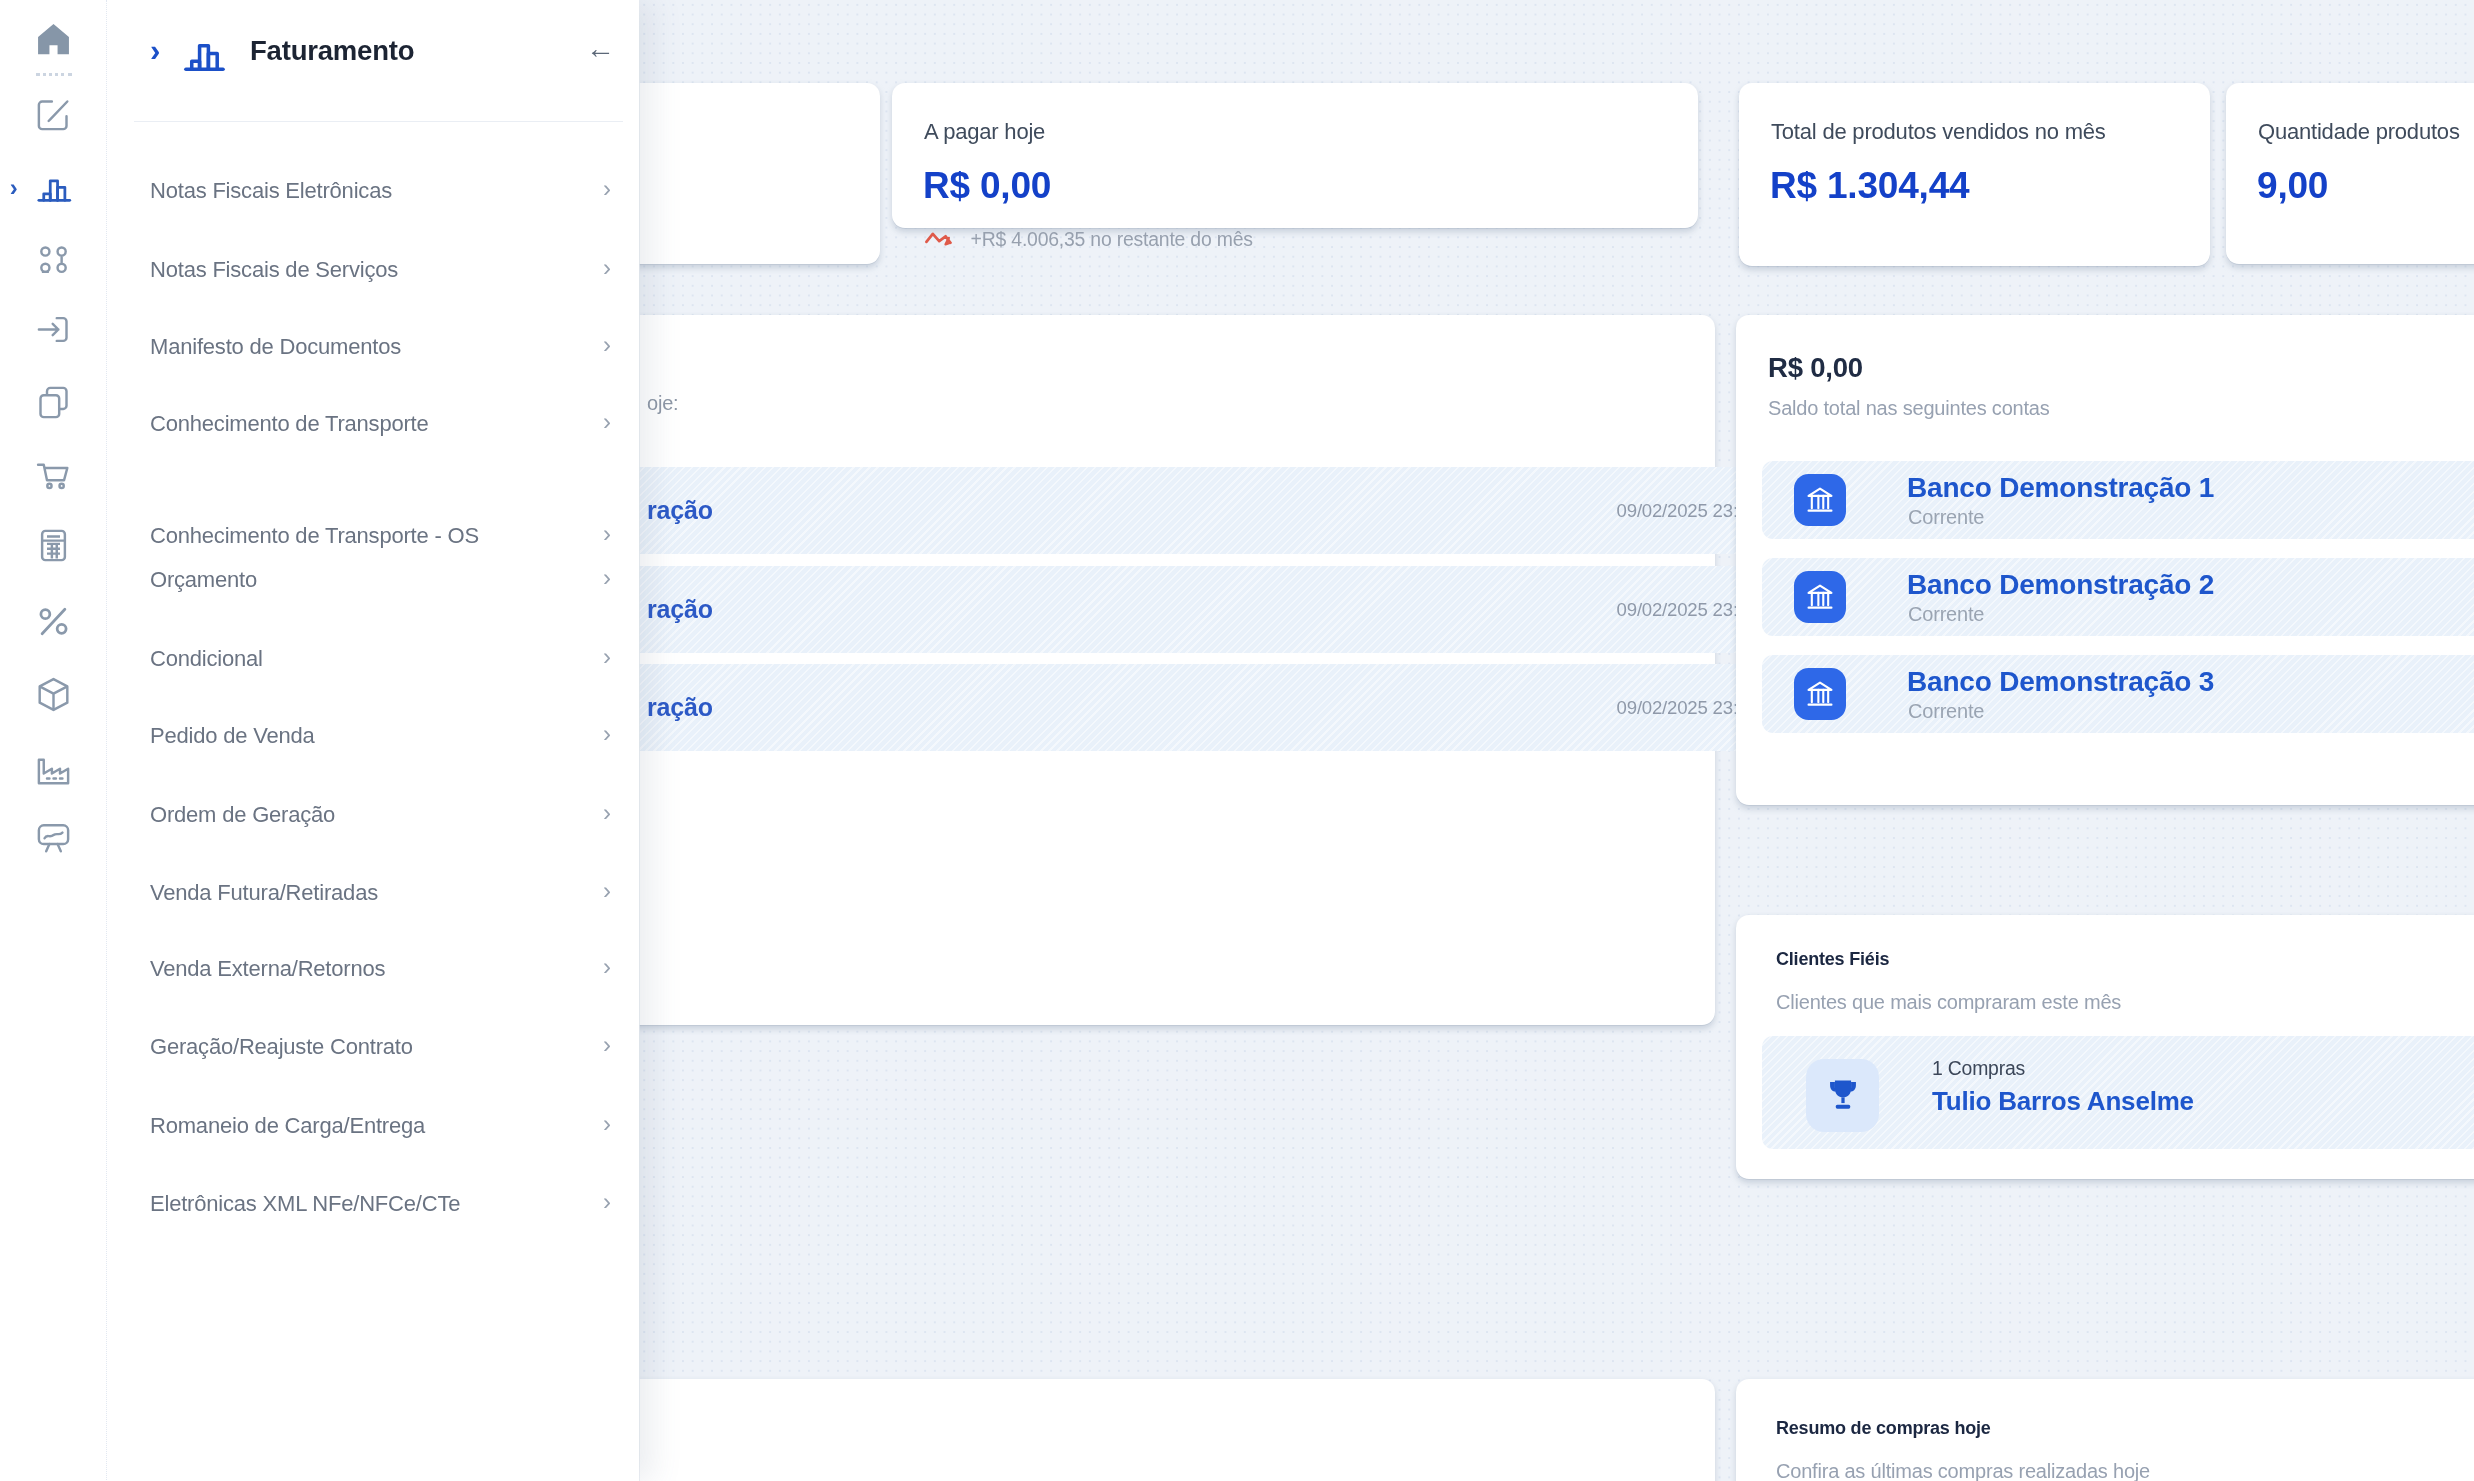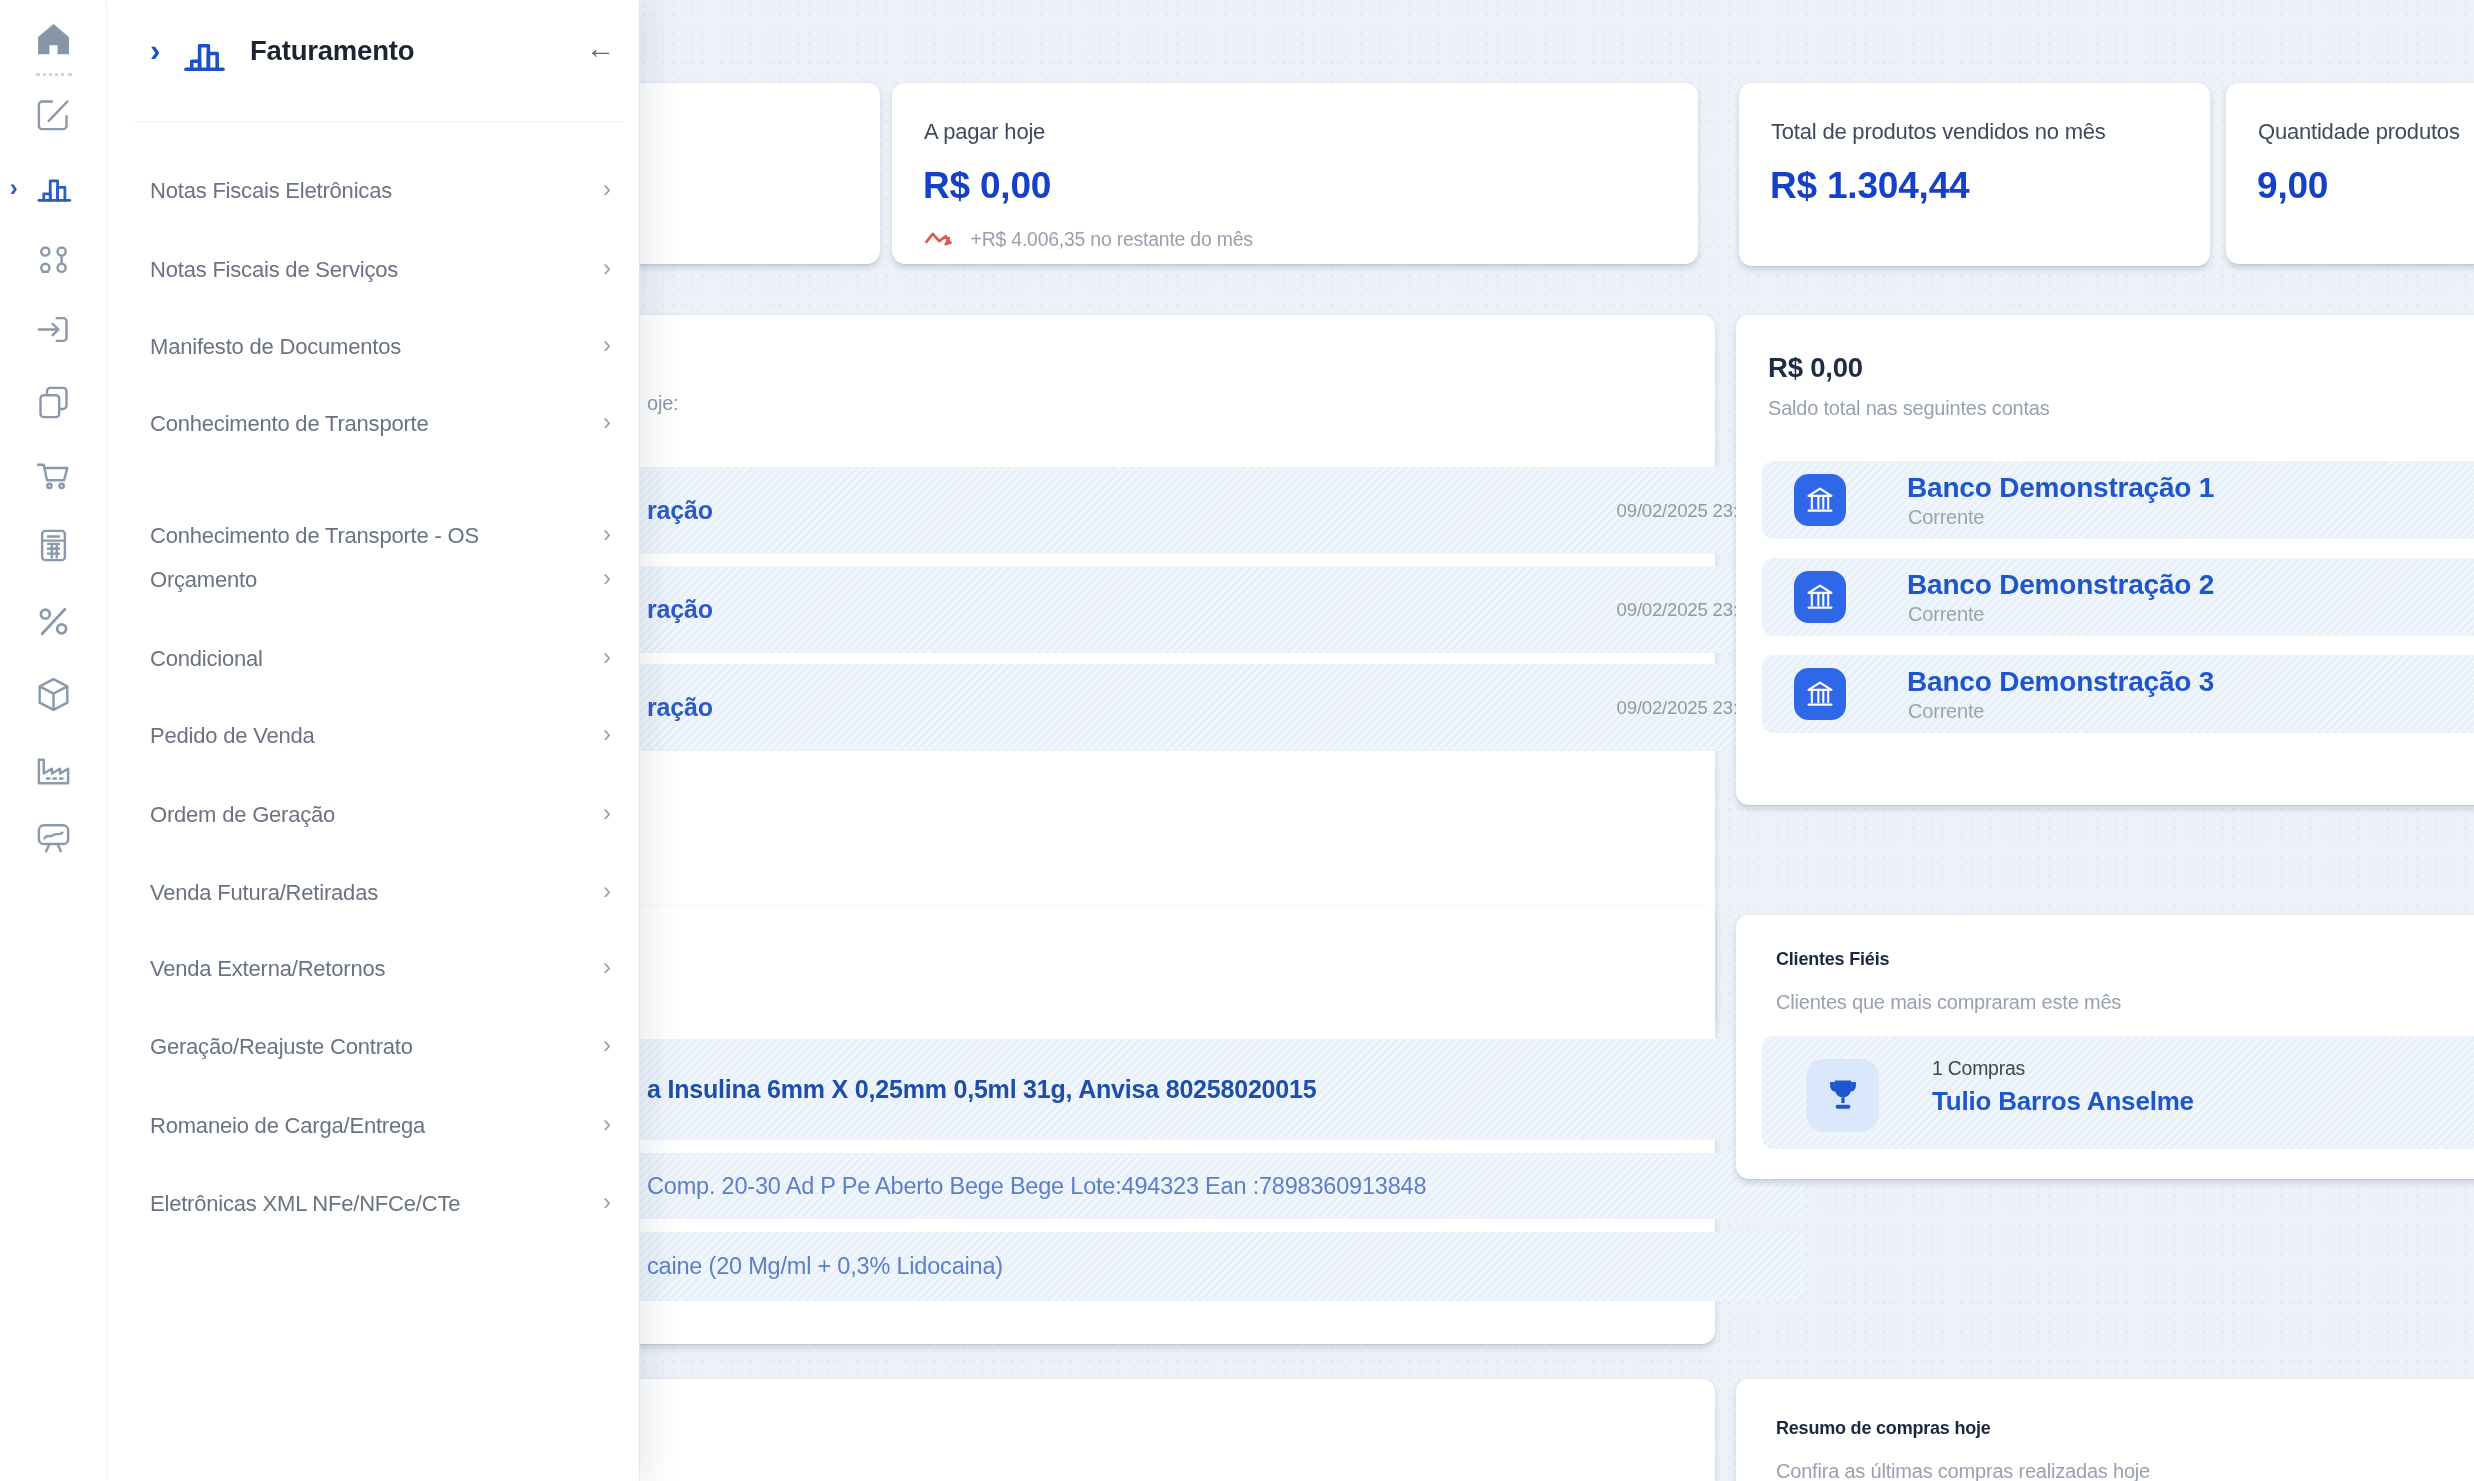--- a/index.html
+++ b/index.html
@@ -77,21 +77,21 @@
   .cust-count{position:absolute;left:170px;top:21px;font-size:19.4px;color:#3c4759;}
   .cust-name{position:absolute;left:170px;top:50px;font-size:26px;font-weight:700;color:#1e56cc;white-space:nowrap;}
 </style>
 </head>
 <body>
 
 <div id="screen">
 
   <div class="card" style="left:453px;top:83px;width:427px;height:181px;"></div>
 
-  <div class="card" style="left:892px;top:83px;width:806px;height:181px;">
+  <div class="card" style="left:892px;top:83px;width:806px;height:145px;">
     <div class="stat-label">A pagar hoje</div>
     <div class="stat-value">R$ 0,00</div>
     <div class="stat-note">
       <span style="display:inline-flex;">
         <svg width="32" height="21" viewBox="0 0 40 26" fill="none">
           <polyline points="3,16 11,6 19,15 27,9 33,17" stroke="#df5a4a" stroke-width="3.4" stroke-linecap="round" stroke-linejoin="round"></polyline>
           <polyline points="33,17 27,19 31,11" stroke="#df5a4a" stroke-width="3" stroke-linecap="round" stroke-linejoin="round" fill="none"></polyline>
         </svg>
       </span>
       <span class="txt">+R$ 4.006,35 no restante do mês</span>
@@ -157,31 +157,20 @@
           <path d="M8 17 L22 8 L36 17 Z"></path>
             <path d="M12 17 V32 M20 17 V32 M26 17 V32 M32 17 V32"></path>
             <path d="M8 35 H36"></path>
         </svg>
       </div>
       <span class="bank-name">Banco Demonstração 3</span>
       <span class="bank-type">Corrente</span>
     </div>
   </div>
 
-  <div class="card" style="left:453px;top:907px;width:1262px;height:437px;">
-    <div class="band" style="left:166px;top:132px;width:1187px;height:101px;">
-      <span class="prod-bold">a Insulina 6mm X 0,25mm 0,5ml 31g, Anvisa 80258020015</span>
-    </div>
-    <div class="band" style="left:166px;top:246px;width:1187px;height:66px;">
-      <span class="prod-reg">Comp. 20-30 Ad P Pe Aberto Bege Bege Lote:494323 Ean :7898360913848</span>
-    </div>
-    <div class="band" style="left:166px;top:325px;width:1187px;height:69px;">
-      <span class="prod-reg">caine (20 Mg/ml + 0,3% Lidocaina)</span>
-    </div>
-  </div>
 
   <div class="card" style="left:1736px;top:915px;width:763px;height:264px;">
     <div class="sec-title" style="left:40px;top:34px;">Clientes Fiéis</div>
     <div class="sec-sub" style="left:40px;top:76px;">Clientes que mais compraram este mês</div>
     <div class="band" style="left:26px;top:121px;width:729px;height:113px;">
       <div class="trophy-box">
         <svg viewBox="0 0 52 52" fill="#1e56cc">
           <path d="M16 8 H36 V18 C36 25 32 29 26 29 C20 29 16 25 16 18 Z"></path>
           <path d="M16 10 H10 V14 C10 19 13 22 17 22 L16 17 Z"></path>
           <path d="M36 10 H42 V14 C42 19 39 22 35 22 L36 17 Z"></path>

